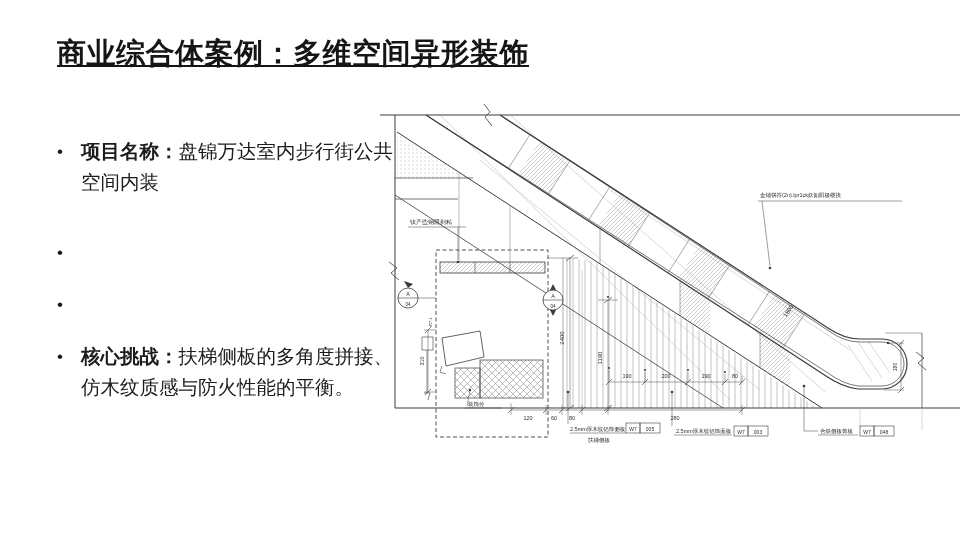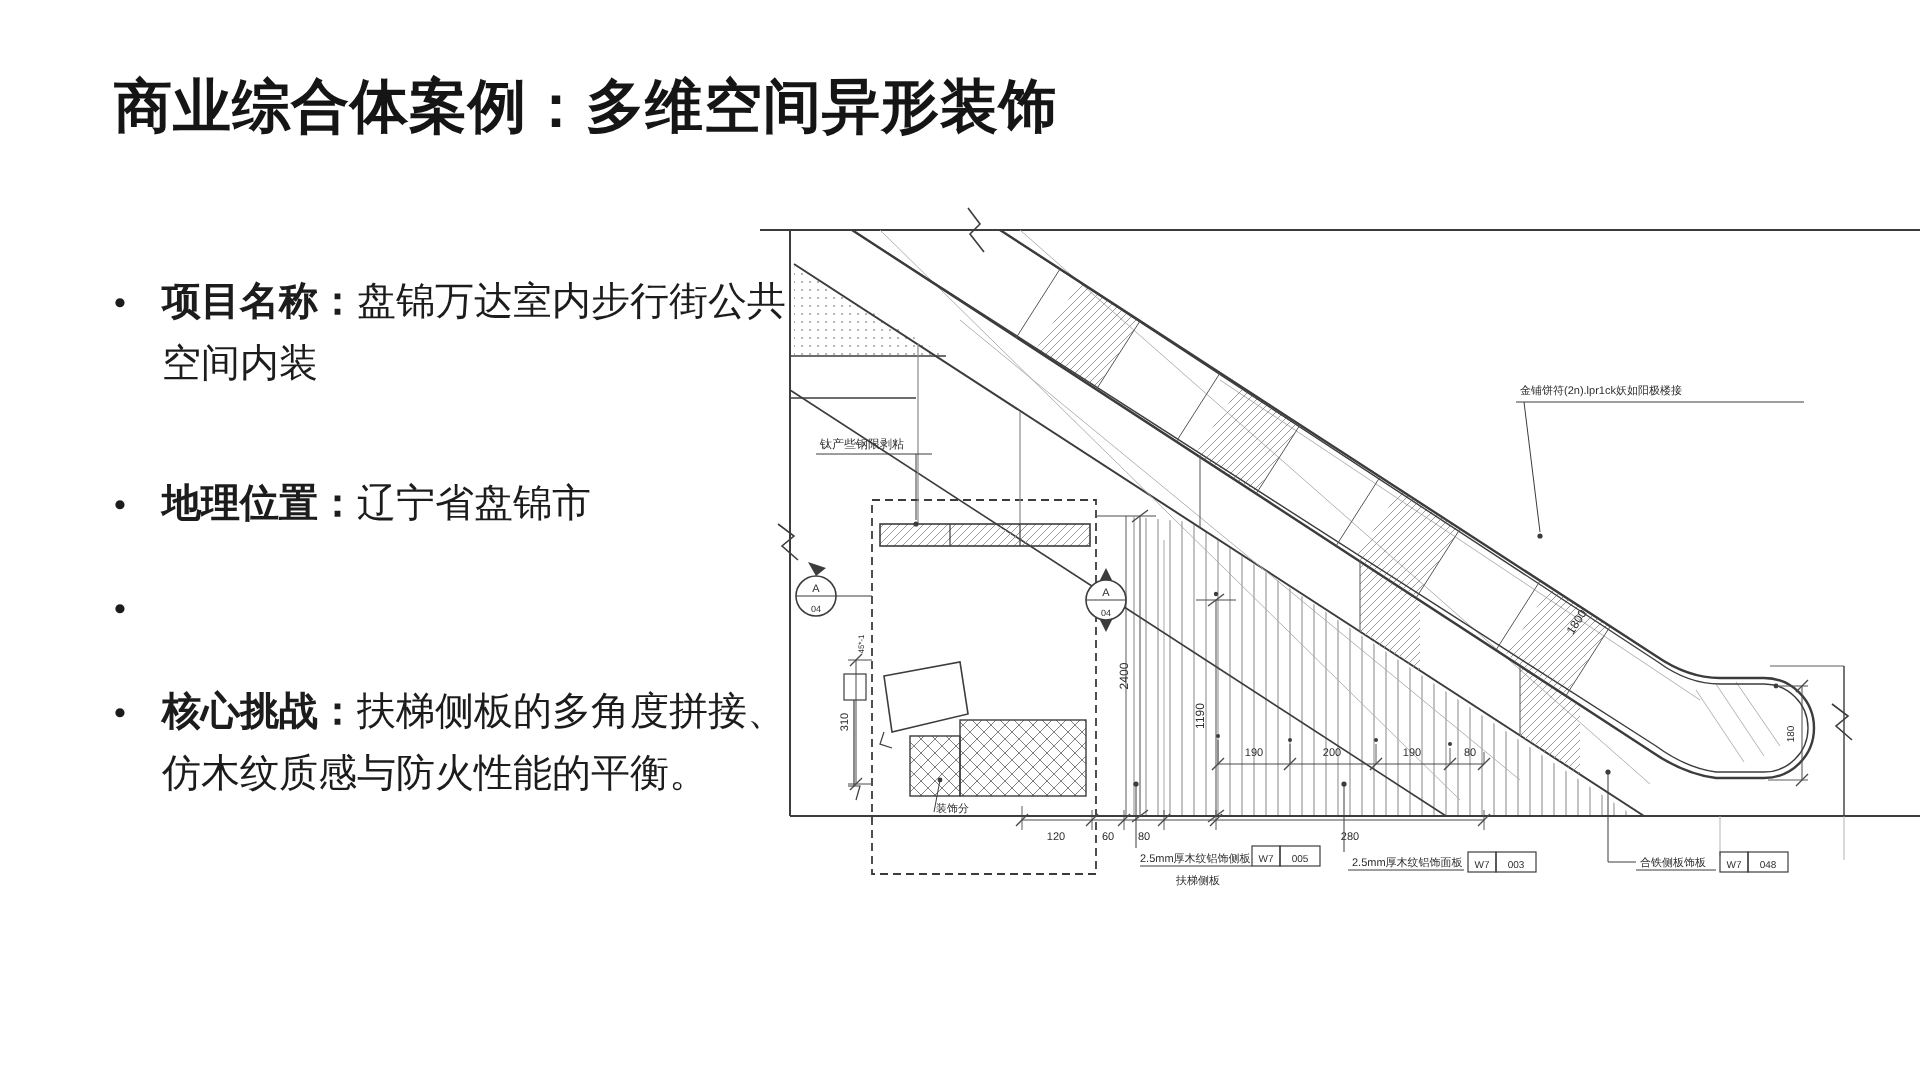--- a/index.html
+++ b/index.html
@@ -1,18 +1,18 @@
 <!DOCTYPE html>
 <html><head>
 <meta charset="utf-8">
 <style>
   html,body{margin:0;padding:0;background:#e8e8e8;}
   .slide{position:relative;width:960px;height:536px;background:#ffffff;overflow:hidden;
          font-family:"Liberation Sans","DejaVu Sans",sans-serif;color:#111;}
-  .title{position:absolute;left:57px;top:34px;font-size:29px;font-weight:bold;color:#151515;letter-spacing:0.5px;}
+  .title{position:absolute;left:57px;top:34px;font-size:29px;font-weight:bold;color:#151515;letter-spacing:0.5px;text-decoration:underline;}
   .bullets{position:absolute;left:57px;top:136px;width:340px;}
   .bullet{display:flex;font-size:19.5px;line-height:31px;color:#1c1c1c;margin-bottom:21px;}
   .bullet.gap-big{margin-bottom:39px;}
   .bullet .dot{width:24px;flex:none;font-size:17px;}
   .bullet b{font-weight:bold;}
   .drawing{position:absolute;left:380px;top:100px;width:580px;height:380px;}
   svg{display:block;}
   svg text{fill:#2e2e2e;font-family:"Liberation Sans","DejaVu Sans",sans-serif;}
   .ln{stroke:#3c3c3c;fill:none;}
   .thin{stroke:#8a8a8a;fill:none;}
@@ -26,21 +26,20 @@
 
   <div class="title">商业综合体案例：多维空间异形装饰</div>
 
   <div class="bullets">
     <div class="bullet gap-big">
       <span class="dot">•</span>
       <div><b>项目名称：</b><span>盘锦万达室内步行街公共空间内装</span></div>
     </div>
     <div class="bullet">
       <span class="dot">•</span>
-      <div><b>地理位置：</b><span>辽宁省盘锦市</span></div>
     </div>
     <div class="bullet">
       <span class="dot">•</span>
     </div>
     <div class="bullet">
       <span class="dot">•</span>
       <div><b>核心挑战：</b><span>扶梯侧板的多角度拼接、仿木纹质感与防火性能的平衡。</span></div>
     </div>
   </div>
 

